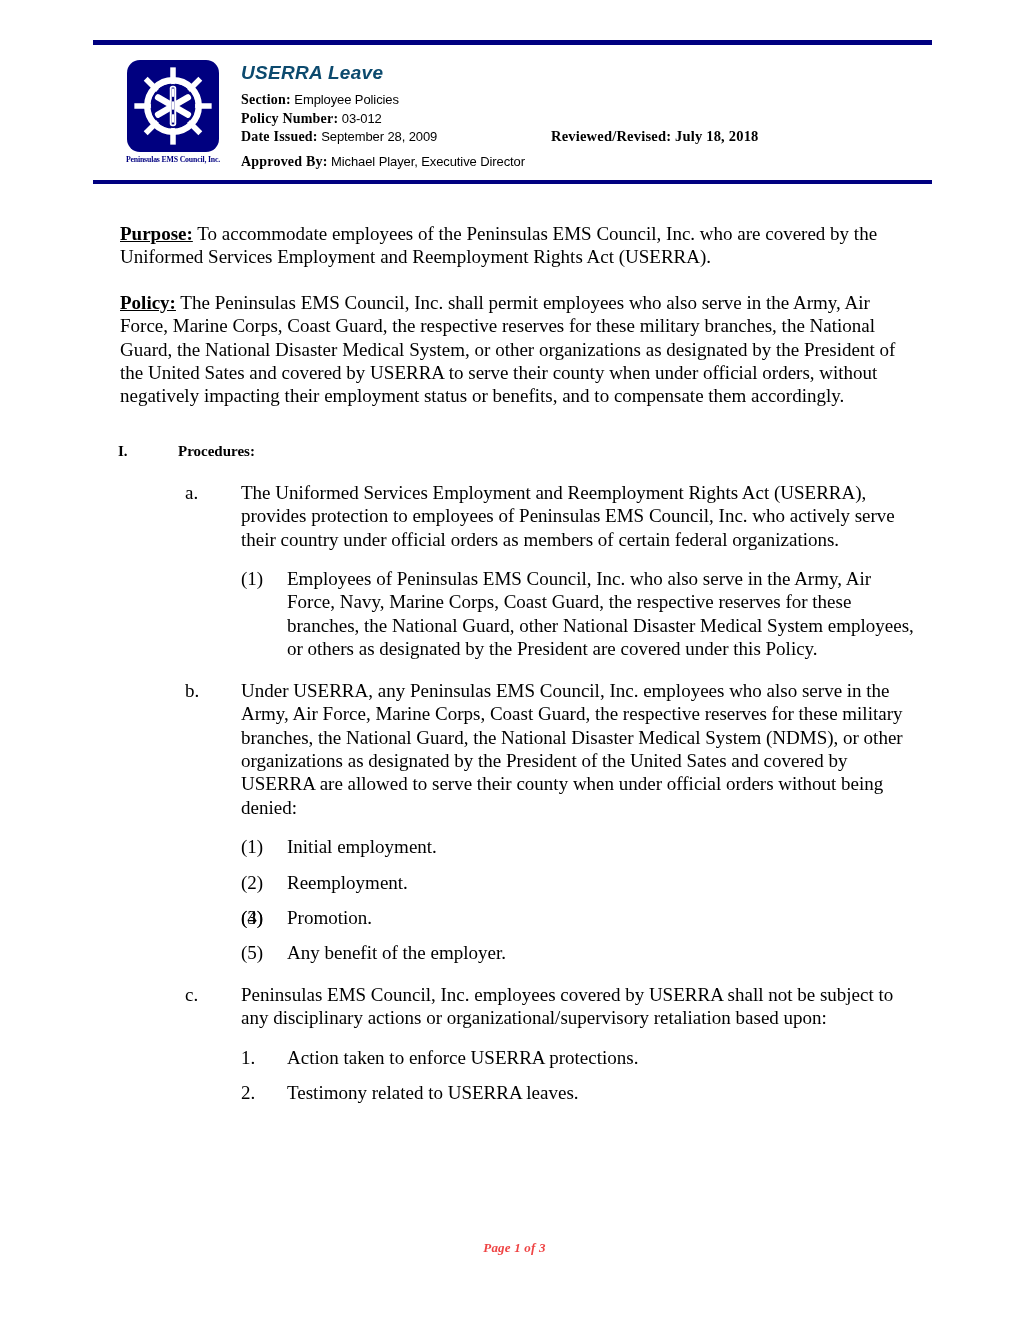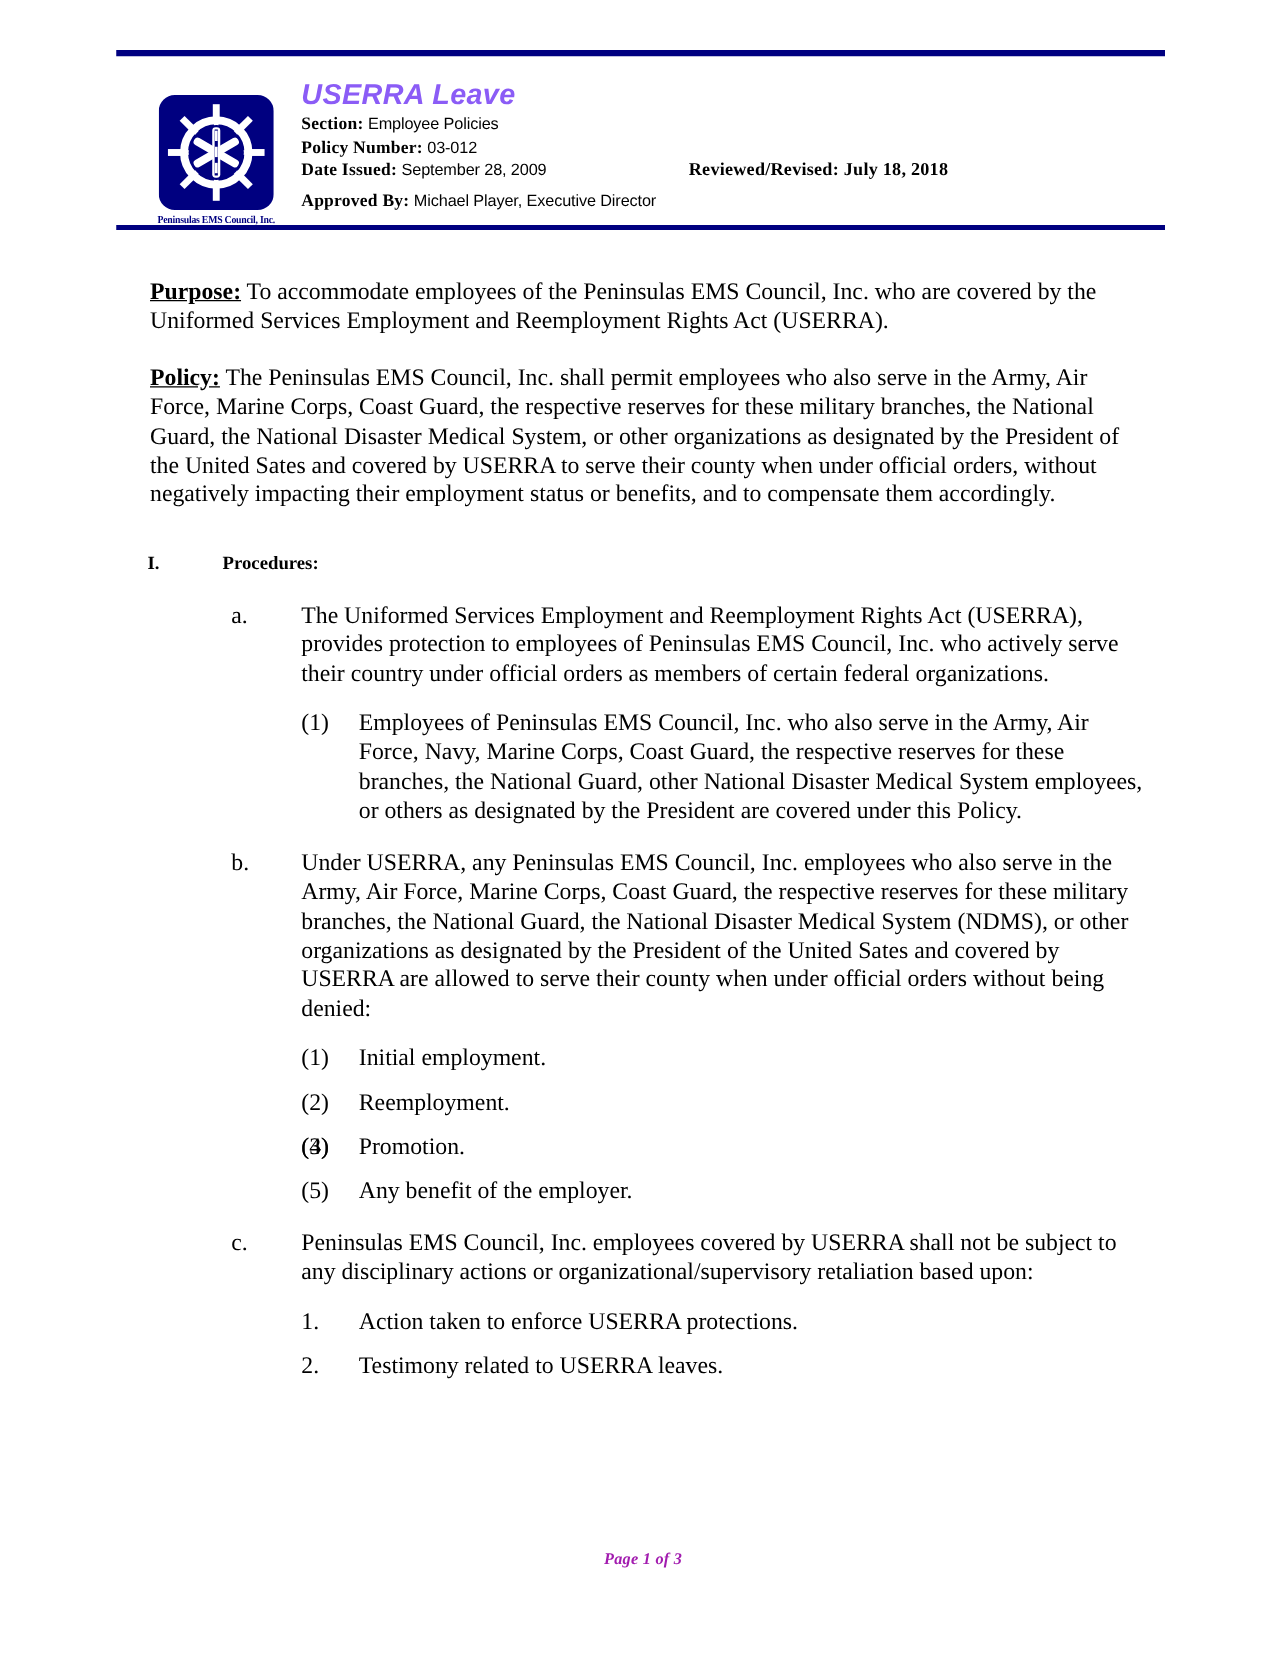--- a/index.html
+++ b/index.html
@@ -39,21 +39,21 @@
     left: 93px;
     top: 52px;
     width: 839px;
     height: 126px;
   }
 
   
   .logo-wrap {
     position: absolute;
     left: 15px;
-    top: 24px;
+    top: 8px;
     width: 130px;
     text-align: center;
   }
   .logo-mark {
     width: 92px;
     height: 92px;
     margin: 0 auto;
     display: block;
   }
   .logo-caption {
@@ -69,22 +69,22 @@
   }
 
   
   .doc-title {
     position: absolute;
     left: 148px;
     top: 10px;
     font-family: "Liberation Sans", "DejaVu Sans", sans-serif;
     font-weight: bold;
     font-style: italic;
-    font-size: 23px;
-    color: #8b5cf6;
+    font-size: 19px;
+    color: #0c4a6e;
     letter-spacing: 0.3px;
   }
   .meta-list {
     position: absolute;
     left: 148px;
     top: 38px;
     width: 690px;
   }
   .meta-row {
     position: relative;
@@ -204,21 +204,21 @@
     left: 0;
     top: 1238px;
     width: 1029px;
     text-align: center;
   }
   .footer-text {
     font-family: "Liberation Serif", "DejaVu Serif", serif;
     font-style: italic;
     font-weight: bold;
     font-size: 13px;
-    color: #a21caf;
+    color: #ef4444;
     letter-spacing: 0.2px;
   }
 </style>
 </head>
 <body>
 
 <div class="page">
 
   <div class="header-rule top"></div>
 

